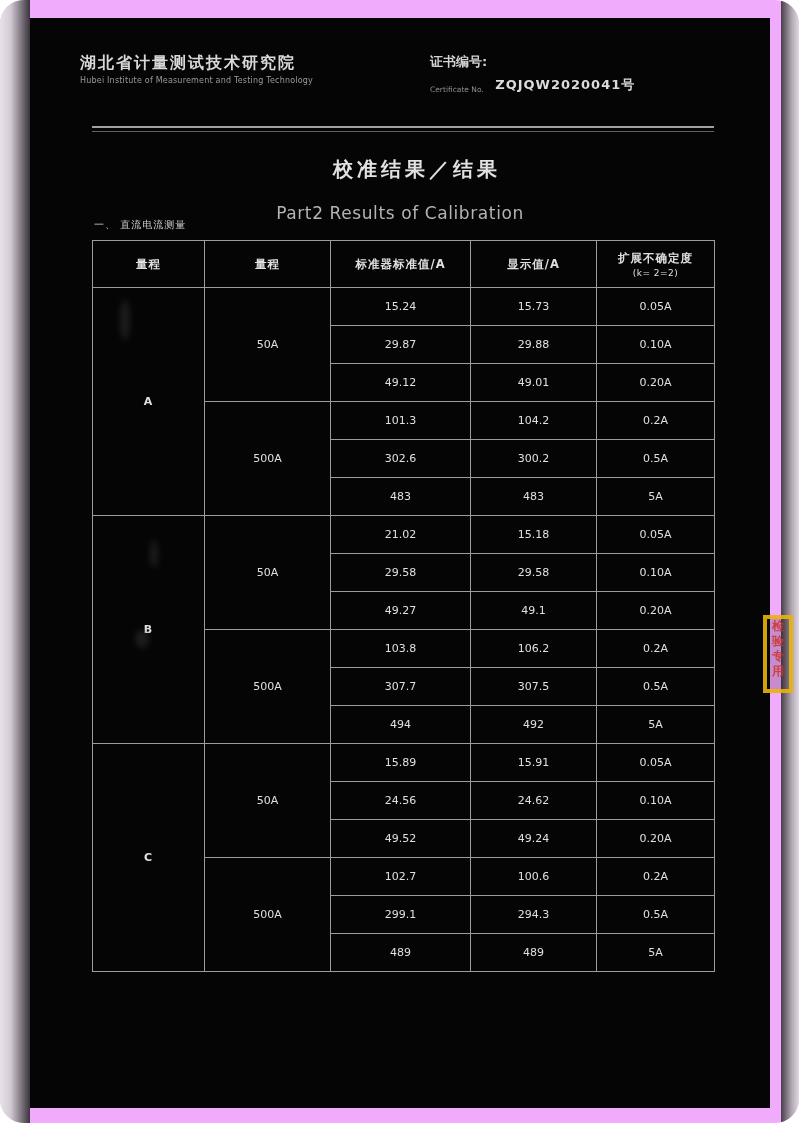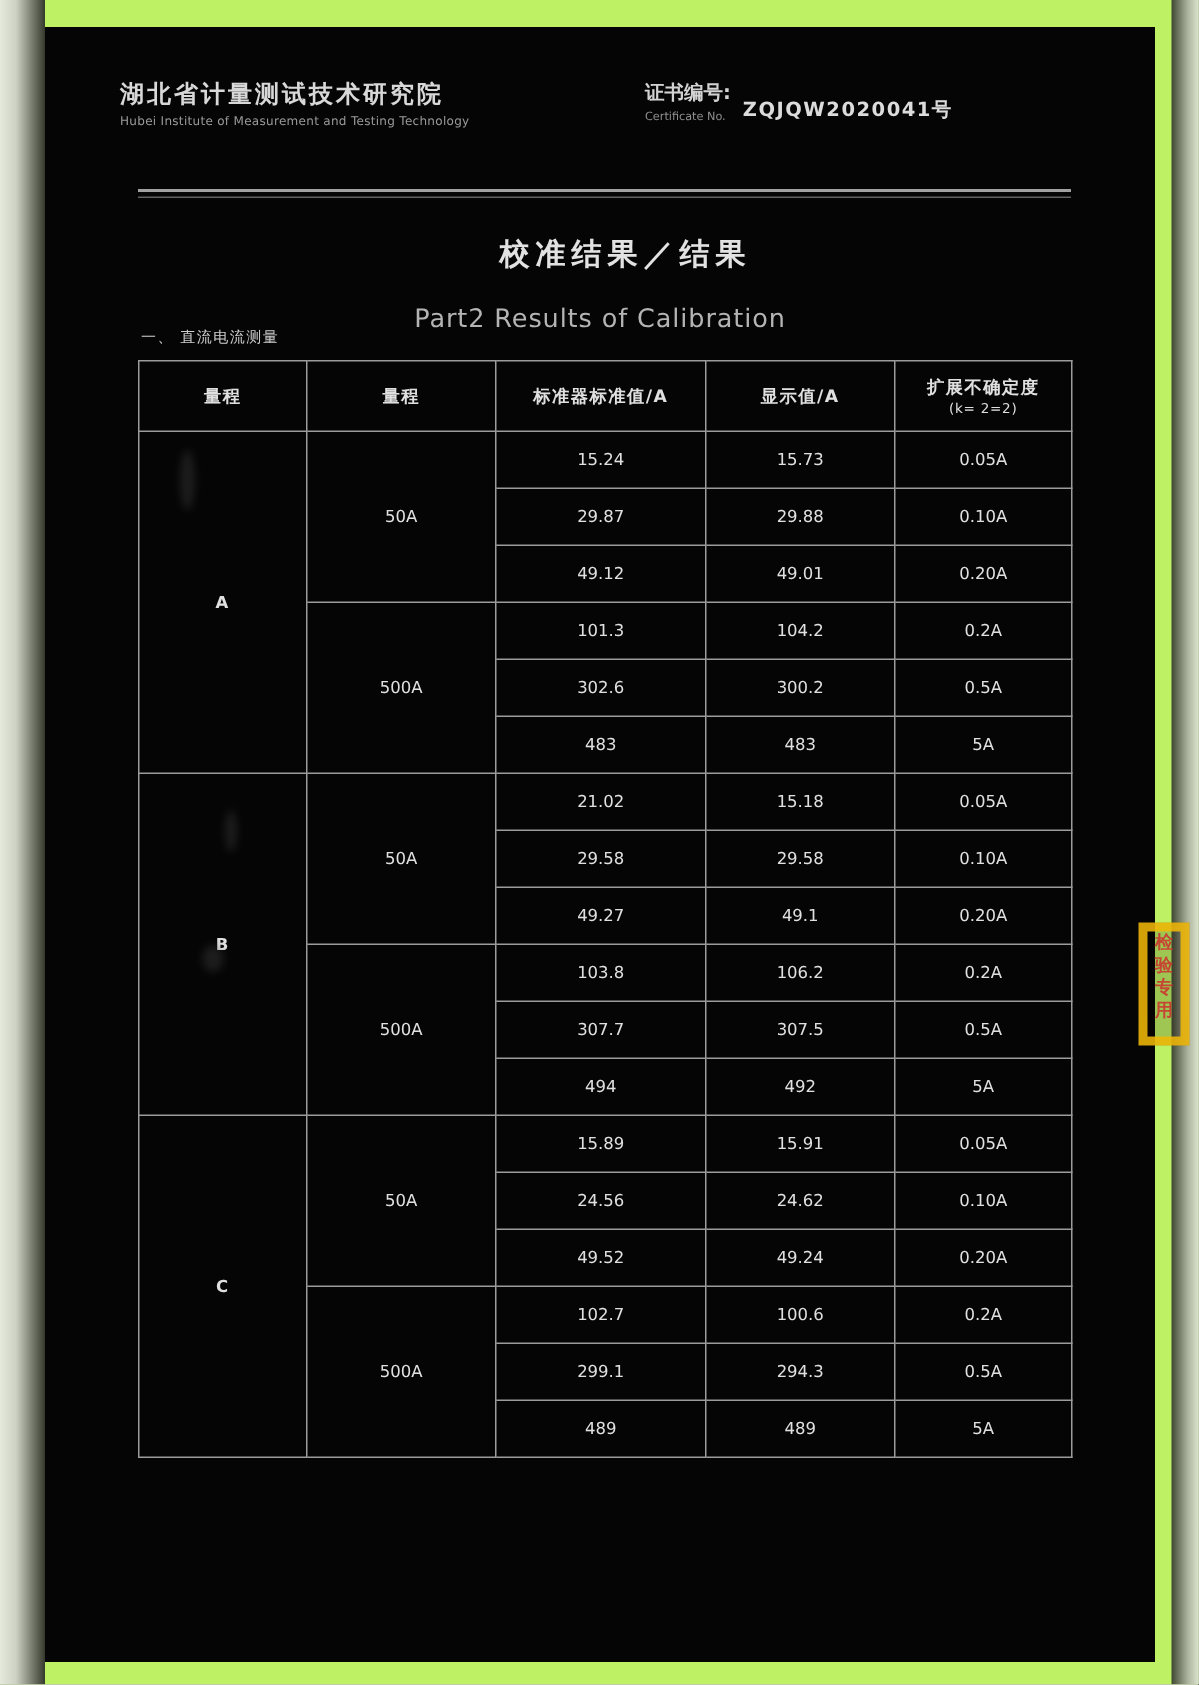--- a/index.html
+++ b/index.html
@@ -7,23 +7,24 @@
     padding: 0;
     background: #ffffff;
   }
   body {
     font-family: "DejaVu Sans", sans-serif;
   }
   .page {
     position: relative;
     width: 799px;
     height: 1123px;
-    background: #bef264;
+    background: #f0abfc;
     overflow: hidden;
     color: #f2f2f2;
+    border-radius: 24px;
   }
   
   .scan-noise {
     position: absolute;
     left: 0; top: 0;
     width: 30px; height: 1123px;
     background: linear-gradient(90deg, #e8e8e8 0%, #cfcfcf 35%, #8d8d8d 60%, #262626 100%);
     opacity: 0.9;
   }
   .scan-noise-r {
@@ -77,21 +78,21 @@
   .cert-label-cn {
     font-size: 13px;
     font-weight: bold;
     color: #d2d2d2;
     white-space: nowrap;
     filter: blur(0.4px);
   }
   .cert-label-en {
     font-size: 7.5px;
     color: #8f8f8f;
-    margin-top: 2px;
+    margin-top: 14px;
     white-space: nowrap;
   }
   .cert-no {
     font-size: 13px;
     font-weight: bold;
     color: #dcdcdc;
     letter-spacing: 1px;
     white-space: nowrap;
     filter: blur(0.5px);
   }
@@ -190,21 +191,21 @@
     letter-spacing: 1px;
   }
 
   
   .seal {
     position: absolute;
     right: 6px;
     top: 615px;
     width: 22px;
     height: 70px;
-    border: 6px solid #eab308;
+    border: 4px solid #eab308;
     color: #c7342f;
     font-size: 12px;
     line-height: 15px;
     text-align: center;
     font-weight: bold;
     opacity: 0.9;
     filter: blur(0.4px);
     background: rgba(20,0,0,0.2);
   }
 

